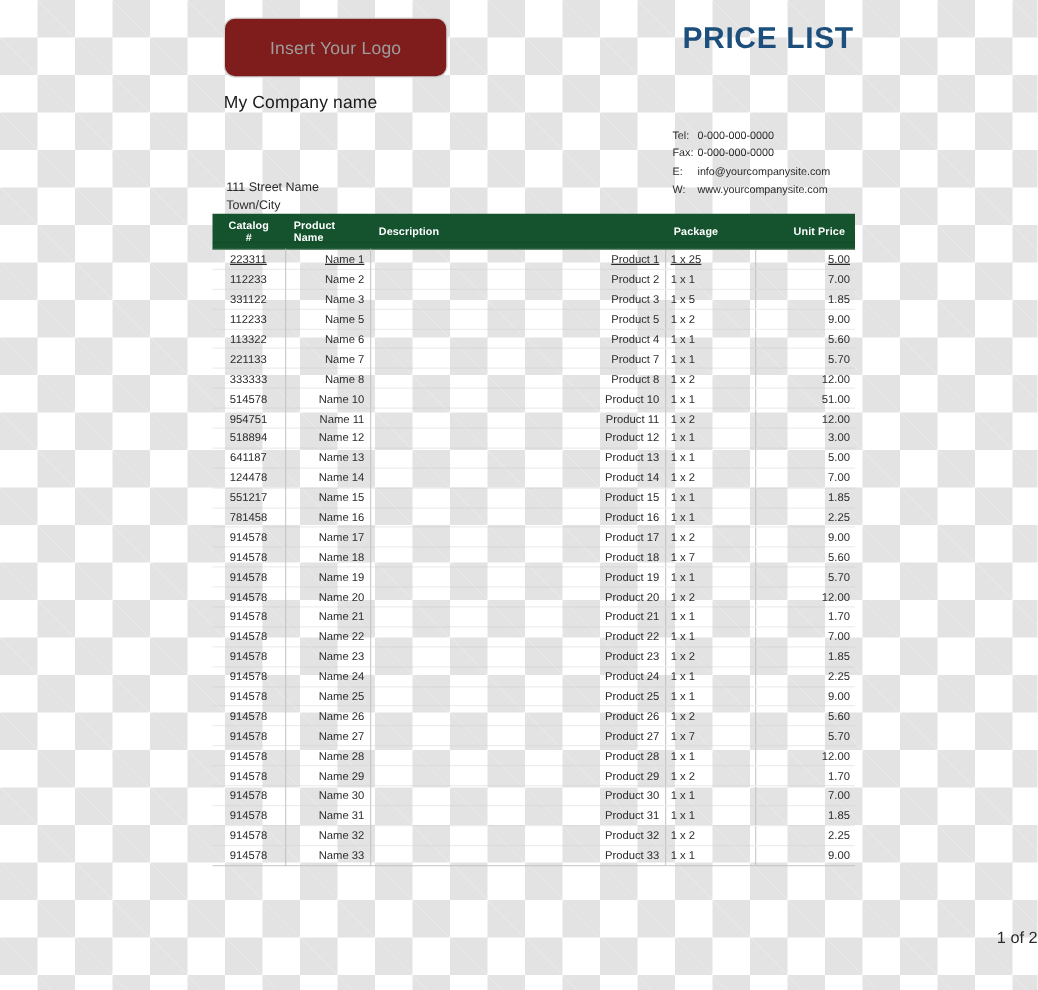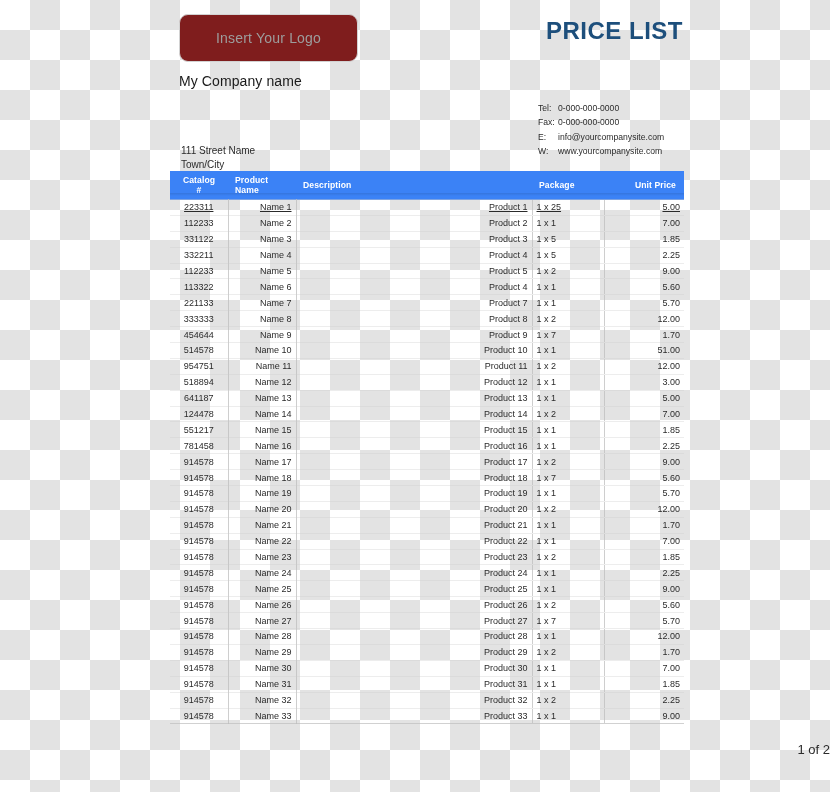--- a/index.html
+++ b/index.html
@@ -100,21 +100,21 @@
     position: absolute;
     left: 170px;
     top: 171px;
     width: 514px;
     border-collapse: collapse;
     table-layout: fixed;
     font-size: 9px;
     color: #2b2b2b;
   }
   #price-table thead th {
-    background: #3b82f6;
+    background: #14532d;
     color: #ffffff;
     font-size: 8.6px;
     font-weight: bold;
     padding: 4px 4px;
     height: 22px;
     vertical-align: middle;
     box-sizing: border-box;
     letter-spacing: 0.1px;
     margin-top: 36px;
   }
@@ -239,27 +239,20 @@
           <td class="c-price">7.00</td>
         </tr>
         <tr>
           <td class="c-catalog">331122</td>
           <td class="c-name">Name 3</td>
           <td class="c-desc">Product 3</td>
           <td class="c-pkg">1 x 5</td>
           <td class="c-price">1.85</td>
         </tr>
         <tr>
-          <td class="c-catalog">332211</td>
-          <td class="c-name">Name 4</td>
-          <td class="c-desc">Product 4</td>
-          <td class="c-pkg">1 x 5</td>
-          <td class="c-price">2.25</td>
-        </tr>
-        <tr>
           <td class="c-catalog">112233</td>
           <td class="c-name">Name 5</td>
           <td class="c-desc">Product 5</td>
           <td class="c-pkg">1 x 2</td>
           <td class="c-price">9.00</td>
         </tr>
         <tr>
           <td class="c-catalog">113322</td>
           <td class="c-name">Name 6</td>
           <td class="c-desc">Product 4</td>
@@ -272,27 +265,20 @@
           <td class="c-desc">Product 7</td>
           <td class="c-pkg">1 x 1</td>
           <td class="c-price">5.70</td>
         </tr>
         <tr>
           <td class="c-catalog">333333</td>
           <td class="c-name">Name 8</td>
           <td class="c-desc">Product 8</td>
           <td class="c-pkg">1 x 2</td>
           <td class="c-price">12.00</td>
-        </tr>
-        <tr>
-          <td class="c-catalog">454644</td>
-          <td class="c-name">Name 9</td>
-          <td class="c-desc">Product 9</td>
-          <td class="c-pkg">1 x 7</td>
-          <td class="c-price">1.70</td>
         </tr>
         <tr>
           <td class="c-catalog">514578</td>
           <td class="c-name">Name 10</td>
           <td class="c-desc">Product 10</td>
           <td class="c-pkg">1 x 1</td>
           <td class="c-price">51.00</td>
         </tr>
         <tr>
           <td class="c-catalog">954751</td>

